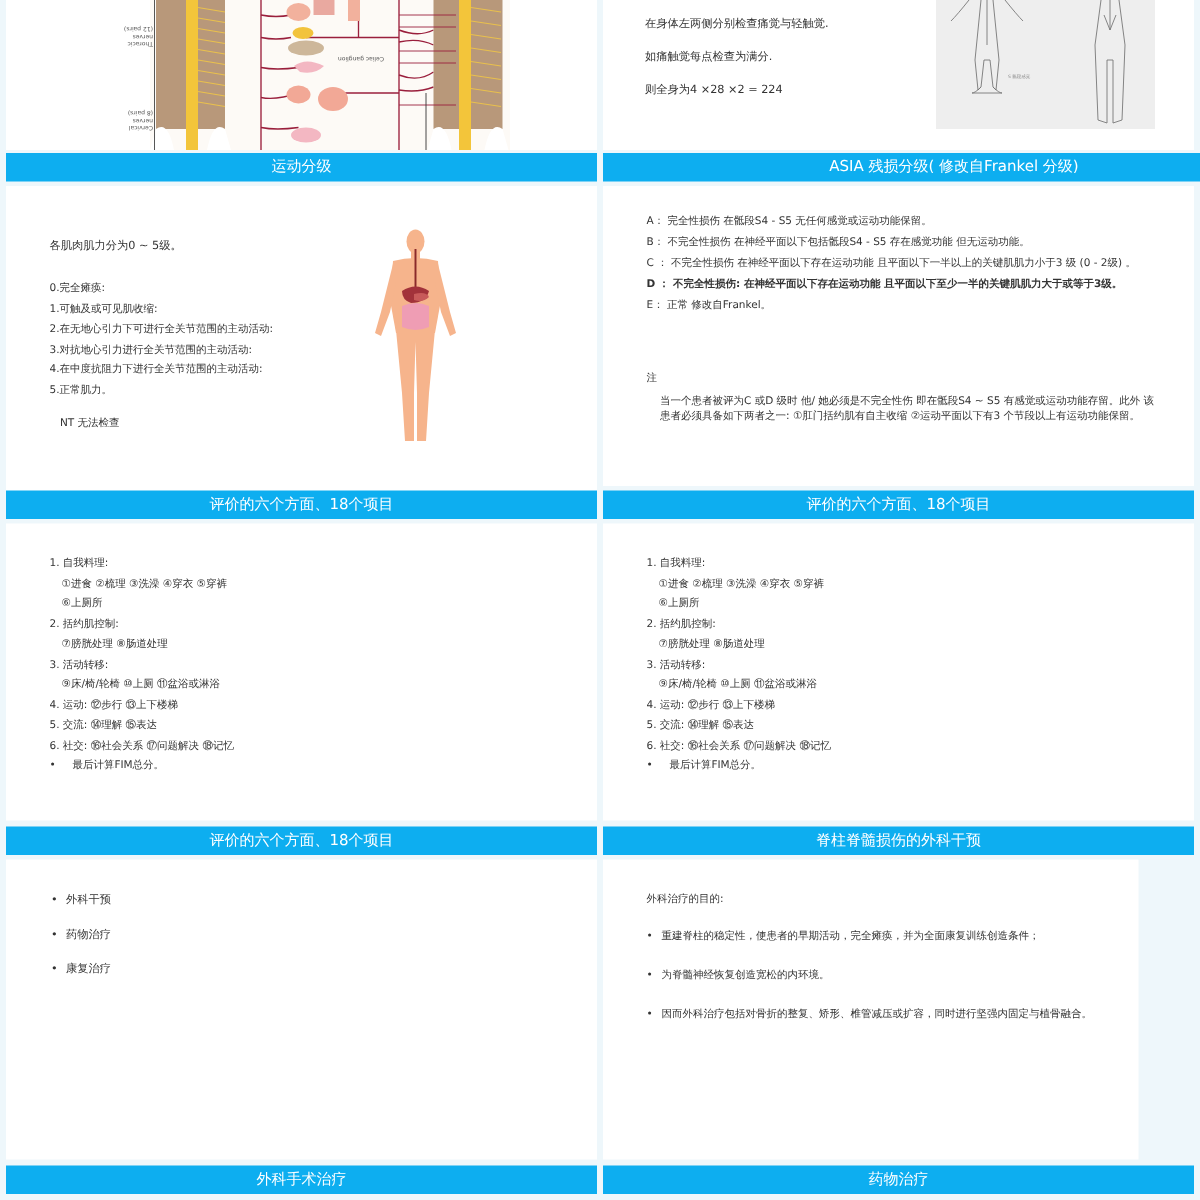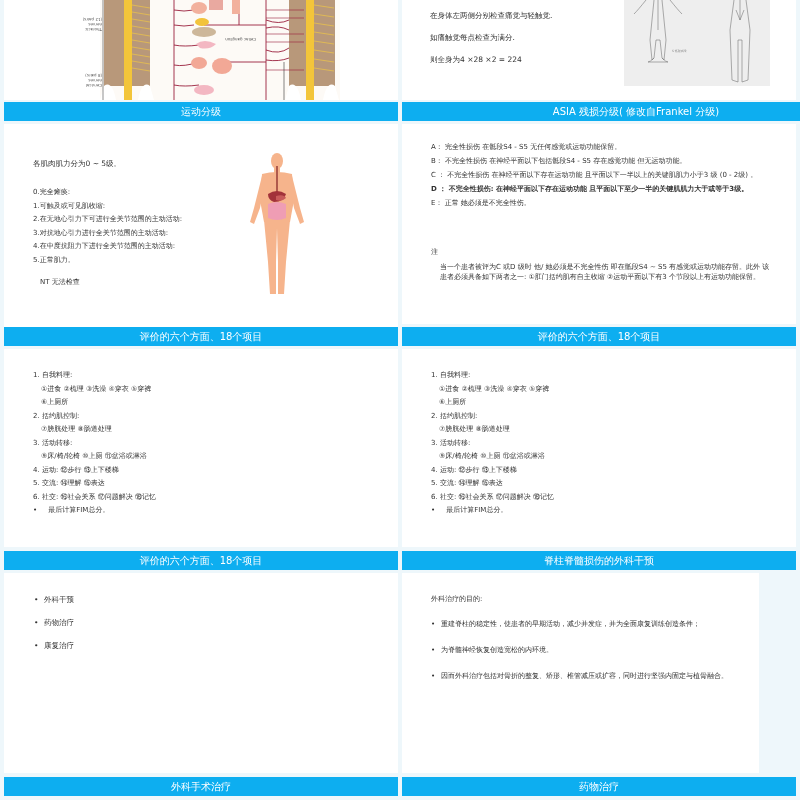--- a/index.html
+++ b/index.html
@@ -179,21 +179,21 @@
     <path d="M24 52 Q33 48 42 52 L42 66 Q33 70 24 66 Z" fill="#ef9db4"></path>
   </svg>
 </div>
 
 <div class="slide" style="left:402px; top:124px; width:394px; height:200px;">
   <div class="text small wrap" style="left:29px; top:18px; width:340px; line-height:10px;">
     <p style="margin-bottom:4px;">A： 完全性损伤 在骶段S4 - S5 无任何感觉或运动功能保留。</p>
     <p style="margin-bottom:4px;">B： 不完全性损伤 在神经平面以下包括骶段S4 - S5 存在感觉功能 但无运动功能。</p>
     <p style="margin-bottom:4px;">C ： 不完全性损伤 在神经平面以下存在运动功能 且平面以下一半以上的关键肌肌力小于3 级 (0 - 2级) 。</p>
     <p style="margin-bottom:4px;font-weight:bold;">D ： 不完全性损伤: 在神经平面以下存在运动功能 且平面以下至少一半的关键肌肌力大于或等于3级。</p>
-    <p>E： 正常 她必须是不完全性伤。</p>
+    <p>E： 正常 修改自Frankel。</p>
   </div>
   <div class="text small" style="left:29px; top:122px;">
     <p>注</p>
   </div>
   <div class="text small wrap" style="left:38px; top:138px; width:330px; line-height:10px;">
     <p>当一个患者被评为C 或D 级时 他/ 她必须是不完全性伤 即在骶段S4 ~ S5 有感觉或运动功能存留。此外 该患者必须具备如下两者之一: ①肛门括约肌有自主收缩 ②运动平面以下有3 个节段以上有运动功能保留。</p>
   </div>
 </div>
 
 <div class="banner" style="left:4px; top:327px; width:394px;">评价的六个方面、18个项目</div>
@@ -240,20 +240,20 @@
     <div class="item">药物治疗</div>
     <div class="item">康复治疗</div>
   </div>
 </div>
 
 <div class="slide" style="left:402px; top:573px; width:357px; height:200px;">
   <div class="text small" style="left:29px; top:20px;">
     <p>外科治疗的目的:</p>
   </div>
   <div class="bullet-list" style="left:29px; top:47px; width:330px; font-size:7px; line-height:9px;">
-    <div class="item wrap" style="margin-bottom:17px;">重建脊柱的稳定性，使患者的早期活动，减少并发症，并为全面康复训练创造条件；</div>
+    <div class="item wrap" style="margin-bottom:17px;">重建脊柱的稳定性，使患者的早期活动，完全瘫痪，并为全面康复训练创造条件；</div>
     <div class="item wrap" style="margin-bottom:17px;">为脊髓神经恢复创造宽松的内环境。</div>
     <div class="item wrap">因而外科治疗包括对骨折的整复、矫形、椎管减压或扩容，同时进行坚强内固定与植骨融合。</div>
   </div>
 </div>
 
 <div class="banner" style="left:4px; top:777px; width:394px;">外科手术治疗</div>
 <div class="banner" style="left:402px; top:777px; width:394px;">药物治疗</div>
 
 </body></html>

